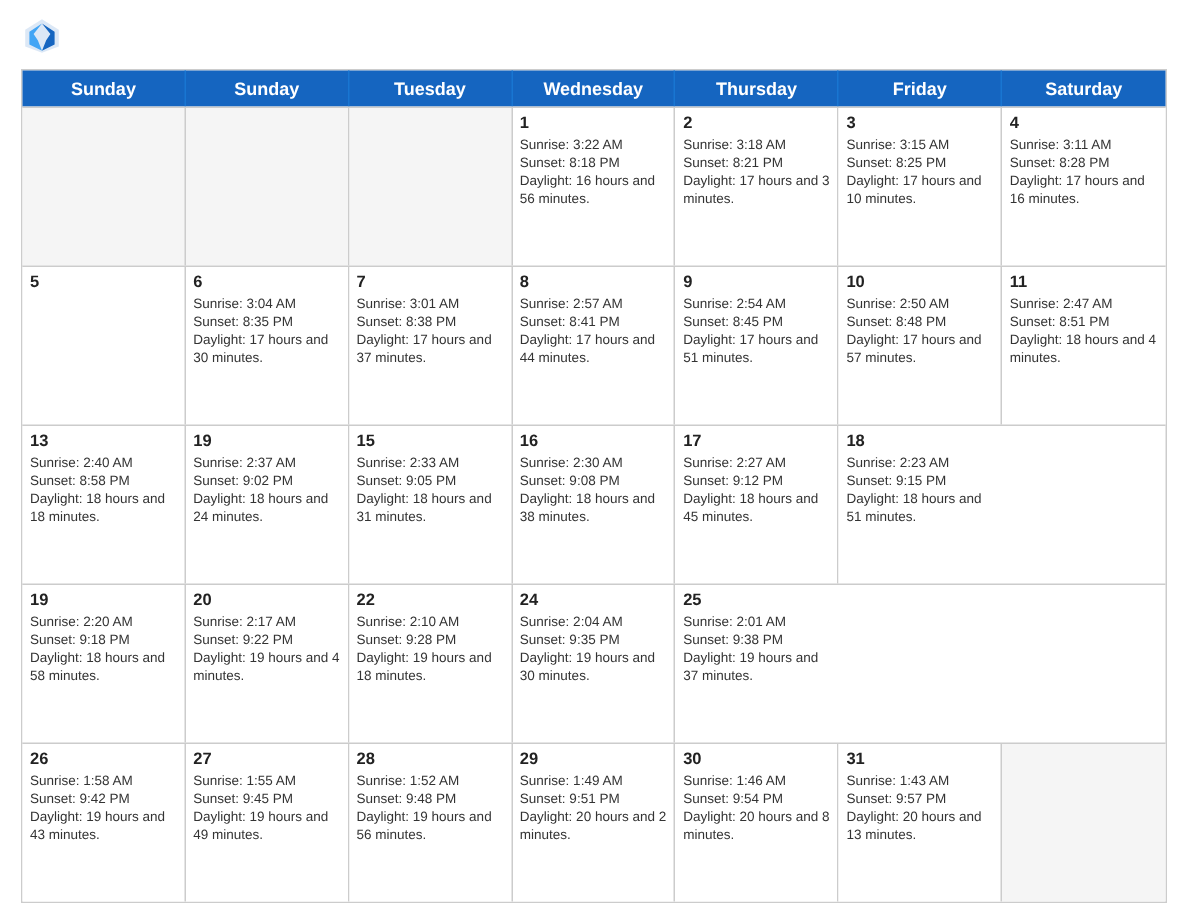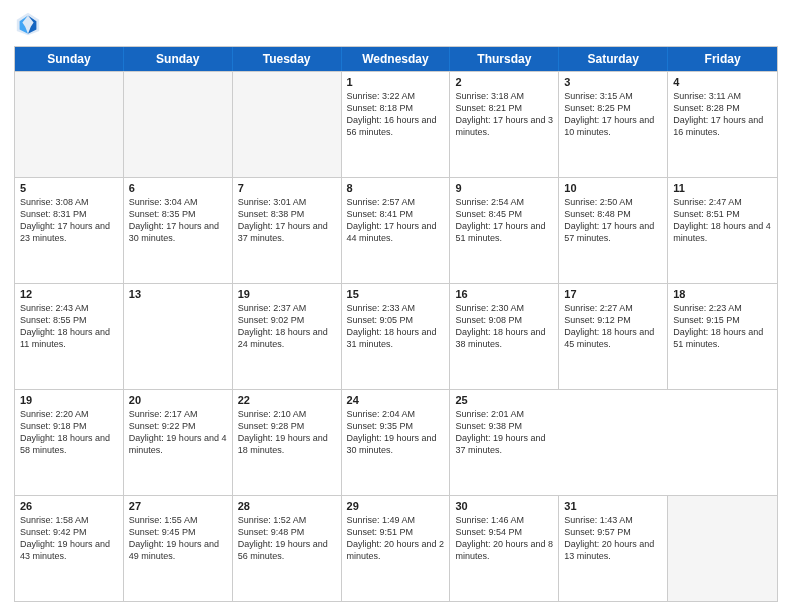--- a/index.html
+++ b/index.html
@@ -135,22 +135,22 @@
     </div>
   </div>
 
   <div class="calendar">
     <div class="cal-header">
     <div class="cal-header-cell">Sunday</div>
         <div class="cal-header-cell">Sunday</div>
         <div class="cal-header-cell">Tuesday</div>
         <div class="cal-header-cell">Wednesday</div>
         <div class="cal-header-cell">Thursday</div>
+        <div class="cal-header-cell">Friday</div>
         <div class="cal-header-cell">Saturday</div>
-        <div class="cal-header-cell">Friday</div>
       </div>
     <div class="cal-body">
     <div class="cal-row">
           <div class="cal-cell empty"></div>
           <div class="cal-cell empty"></div>
           <div class="cal-cell empty"></div>
           <div class="cal-cell">
             <div class="day-num">1</div>
             <div class="day-info">Sunrise: 3:22 AM<br>Sunset: 8:18 PM<br>Daylight: 16 hours and 56 minutes.</div>
           </div>
@@ -163,21 +163,20 @@
             <div class="day-info">Sunrise: 3:15 AM<br>Sunset: 8:25 PM<br>Daylight: 17 hours and 10 minutes.</div>
           </div>
           <div class="cal-cell">
             <div class="day-num">4</div>
             <div class="day-info">Sunrise: 3:11 AM<br>Sunset: 8:28 PM<br>Daylight: 17 hours and 16 minutes.</div>
           </div>
         </div>
         <div class="cal-row">
           <div class="cal-cell">
             <div class="day-num">5</div>
-            <div class="day-info">Sunrise: 3:08 AM<br>Sunset: 8:31 PM<br>Daylight: 17 hours and 23 minutes.</div>
           </div>
           <div class="cal-cell">
             <div class="day-num">6</div>
             <div class="day-info">Sunrise: 3:04 AM<br>Sunset: 8:35 PM<br>Daylight: 17 hours and 30 minutes.</div>
           </div>
           <div class="cal-cell">
             <div class="day-num">7</div>
             <div class="day-info">Sunrise: 3:01 AM<br>Sunset: 8:38 PM<br>Daylight: 17 hours and 37 minutes.</div>
           </div>
           <div class="cal-cell">
@@ -192,25 +191,22 @@
             <div class="day-num">10</div>
             <div class="day-info">Sunrise: 2:50 AM<br>Sunset: 8:48 PM<br>Daylight: 17 hours and 57 minutes.</div>
           </div>
           <div class="cal-cell">
             <div class="day-num">11</div>
             <div class="day-info">Sunrise: 2:47 AM<br>Sunset: 8:51 PM<br>Daylight: 18 hours and 4 minutes.</div>
           </div>
         </div>
         <div class="cal-row">
           <div class="cal-cell">
-            <div class="day-num">12</div>
-            <div class="day-info">Sunrise: 2:43 AM<br>Sunset: 8:55 PM<br>Daylight: 18 hours and 11 minutes.</div>
-          </div>
-          <div class="cal-cell">
             <div class="day-num">13</div>
+            <div class="day-info">Sunrise: 2:40 AM<br>Sunset: 8:58 PM<br>Daylight: 18 hours and 18 minutes.</div>
           </div>
           <div class="cal-cell">
             <div class="day-num">19</div>
             <div class="day-info">Sunrise: 2:37 AM<br>Sunset: 9:02 PM<br>Daylight: 18 hours and 24 minutes.</div>
           </div>
           <div class="cal-cell">
             <div class="day-num">15</div>
             <div class="day-info">Sunrise: 2:33 AM<br>Sunset: 9:05 PM<br>Daylight: 18 hours and 31 minutes.</div>
           </div>
           <div class="cal-cell">

